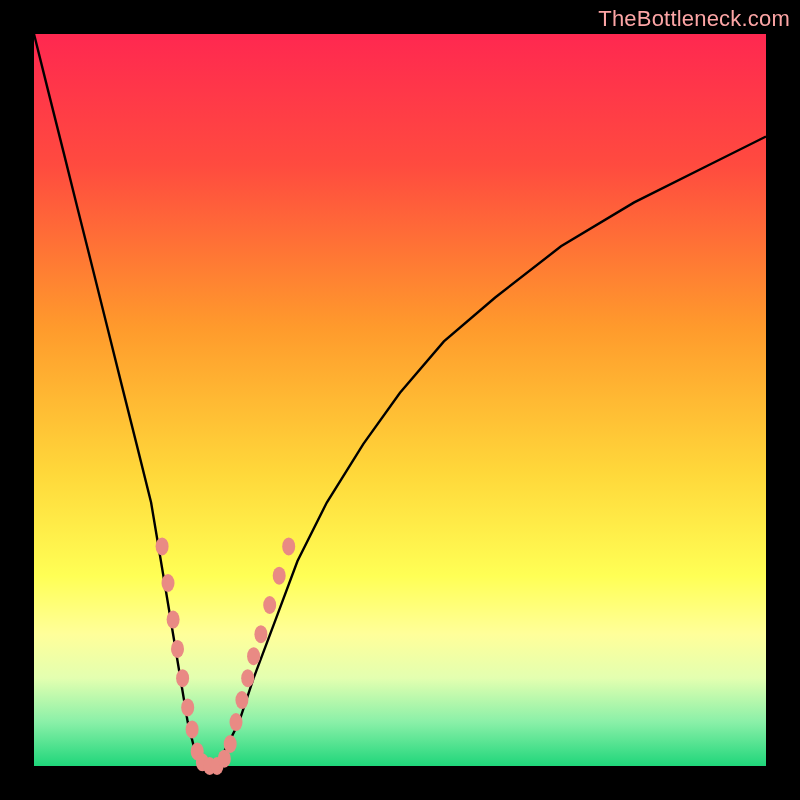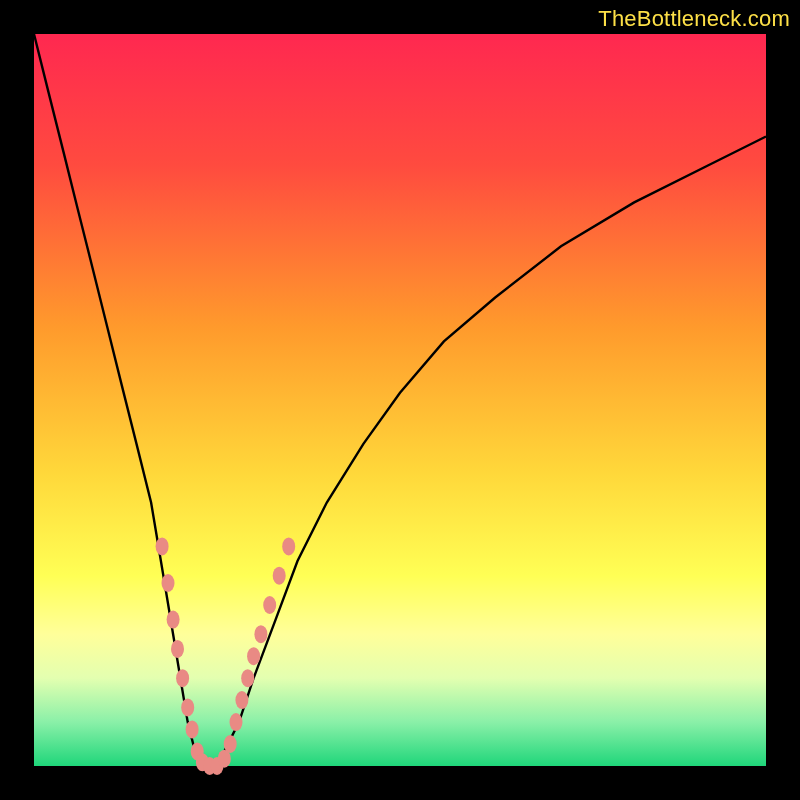--- a/index.html
+++ b/index.html
@@ -24,21 +24,21 @@
     top: 34px;
     left: 34px;
     width: 732px;
     height: 732px;
     
   }
   .watermark {
     position: absolute;
     top: 6px;
     right: 10px;
-    color: #fde047;
+    color: #fca5a5;
     font-size: 22px;
     font-weight: 500;
     letter-spacing: 0.2px;
     margin-left: 20px;
   }
   svg.curve {
     position: absolute;
     top: 0;
     left: 0;
     width: 732px;

